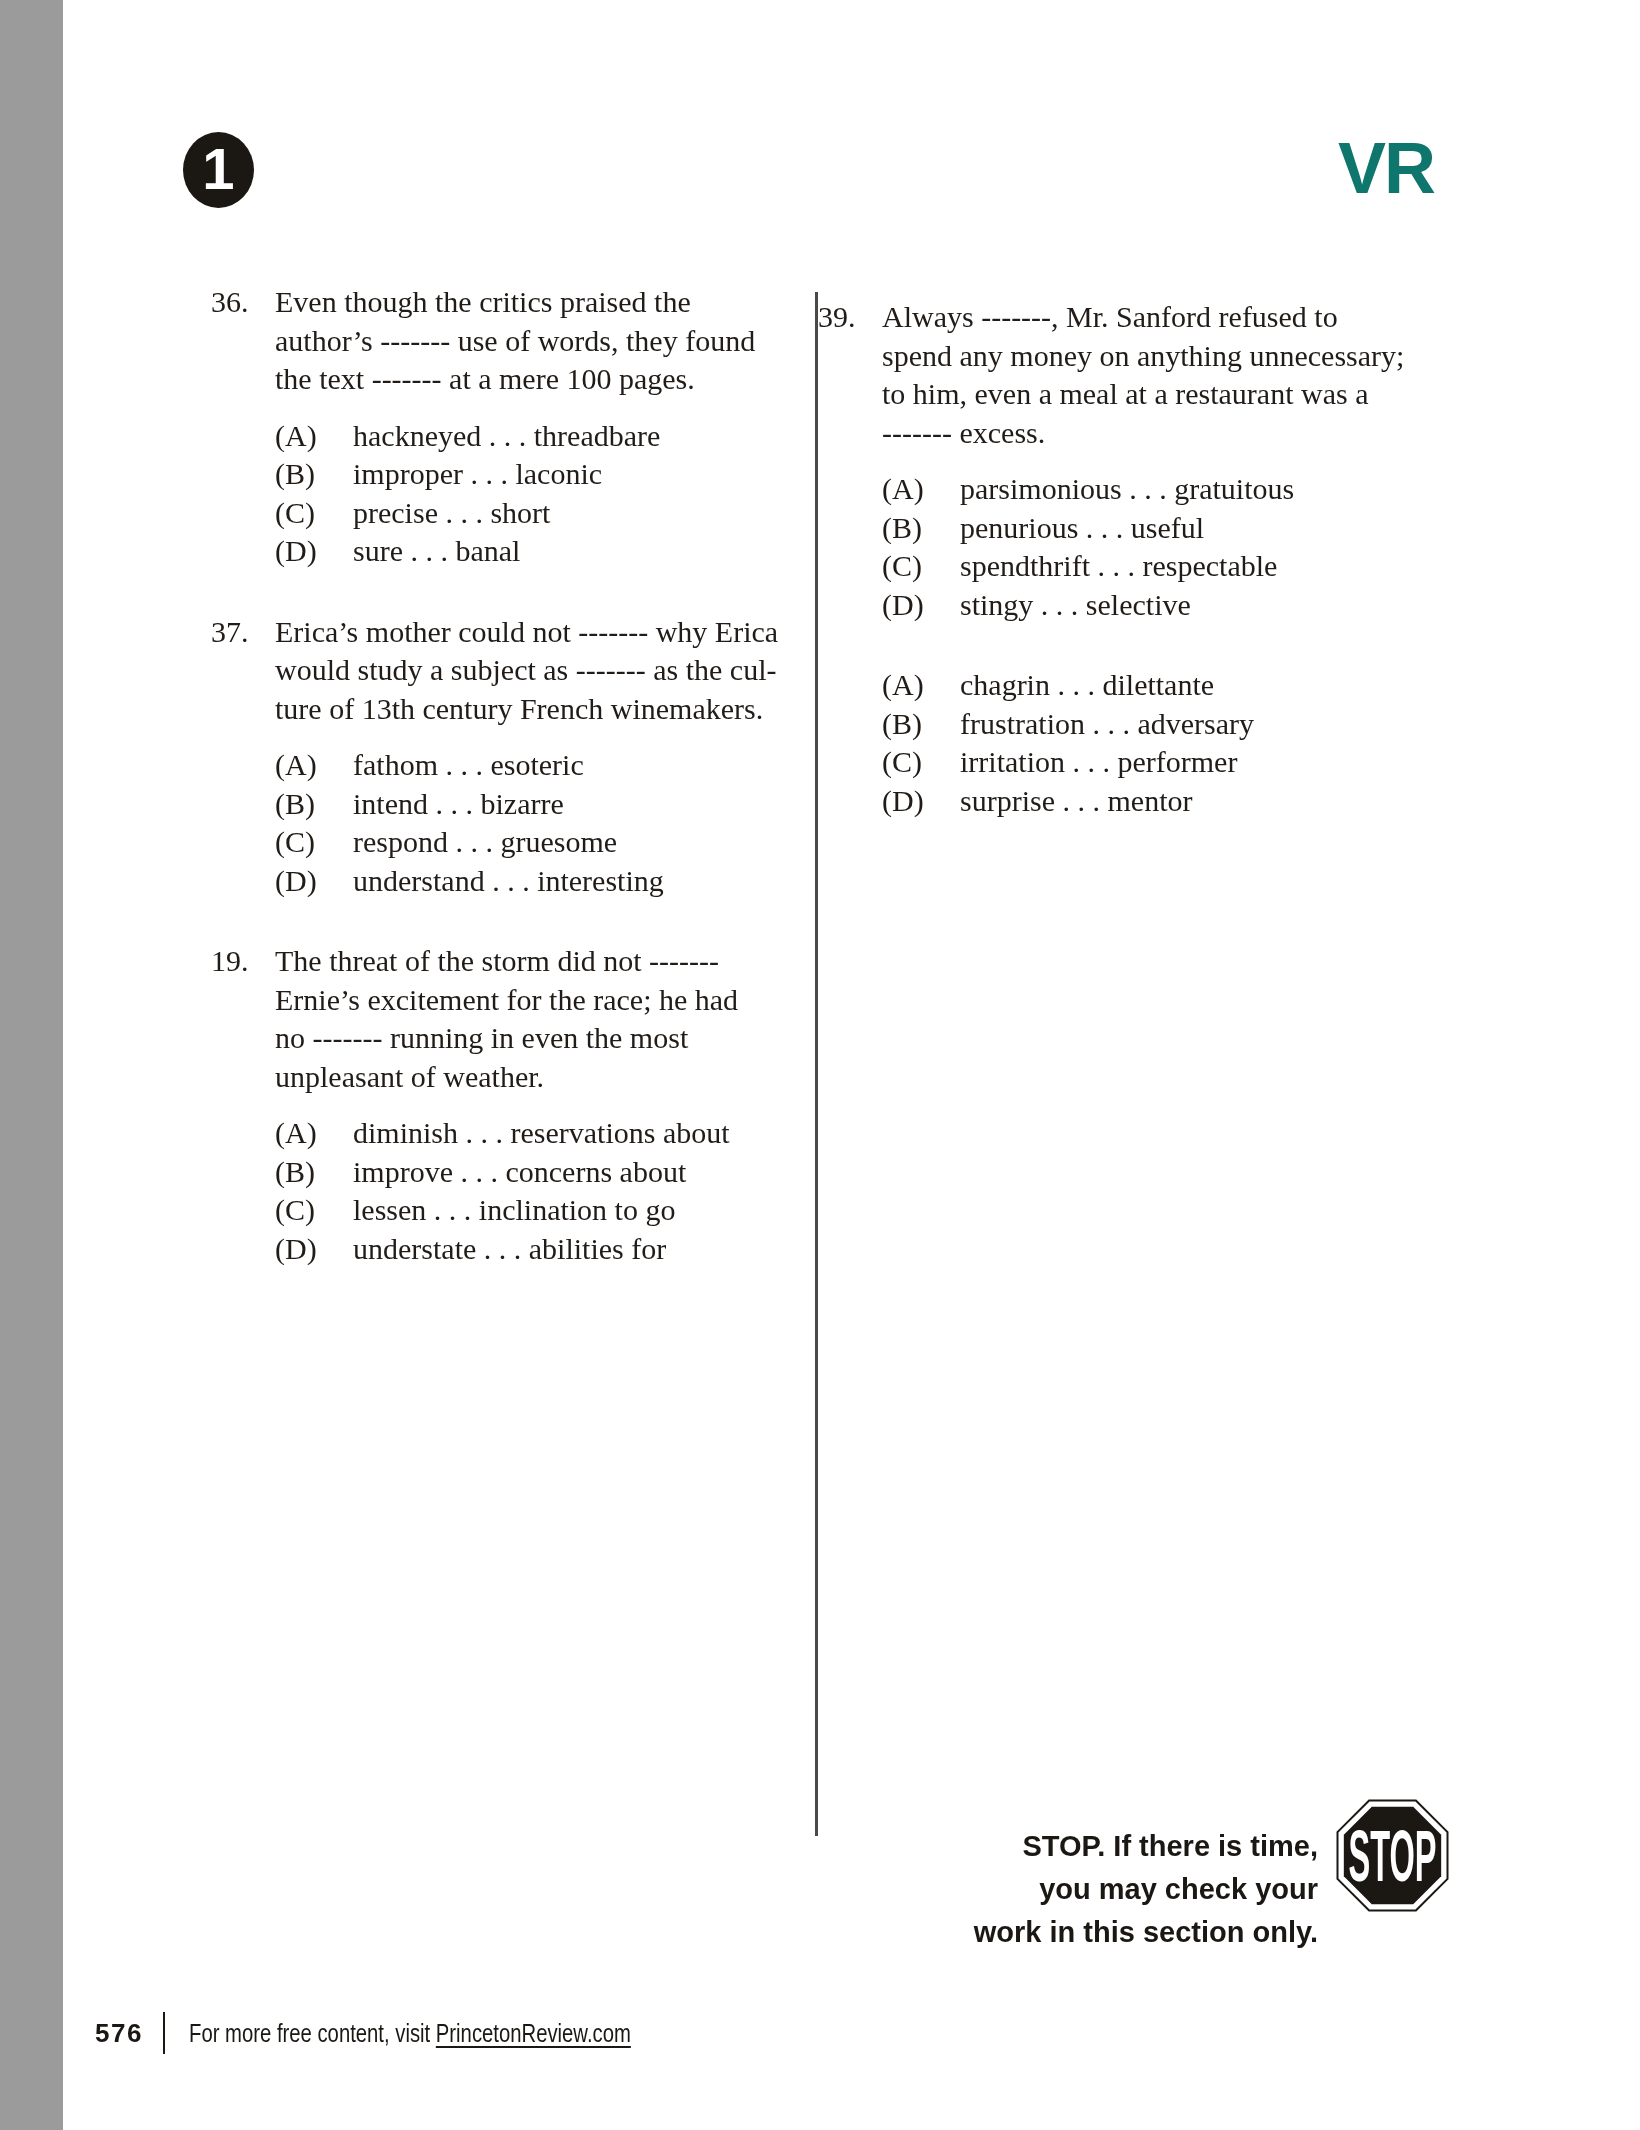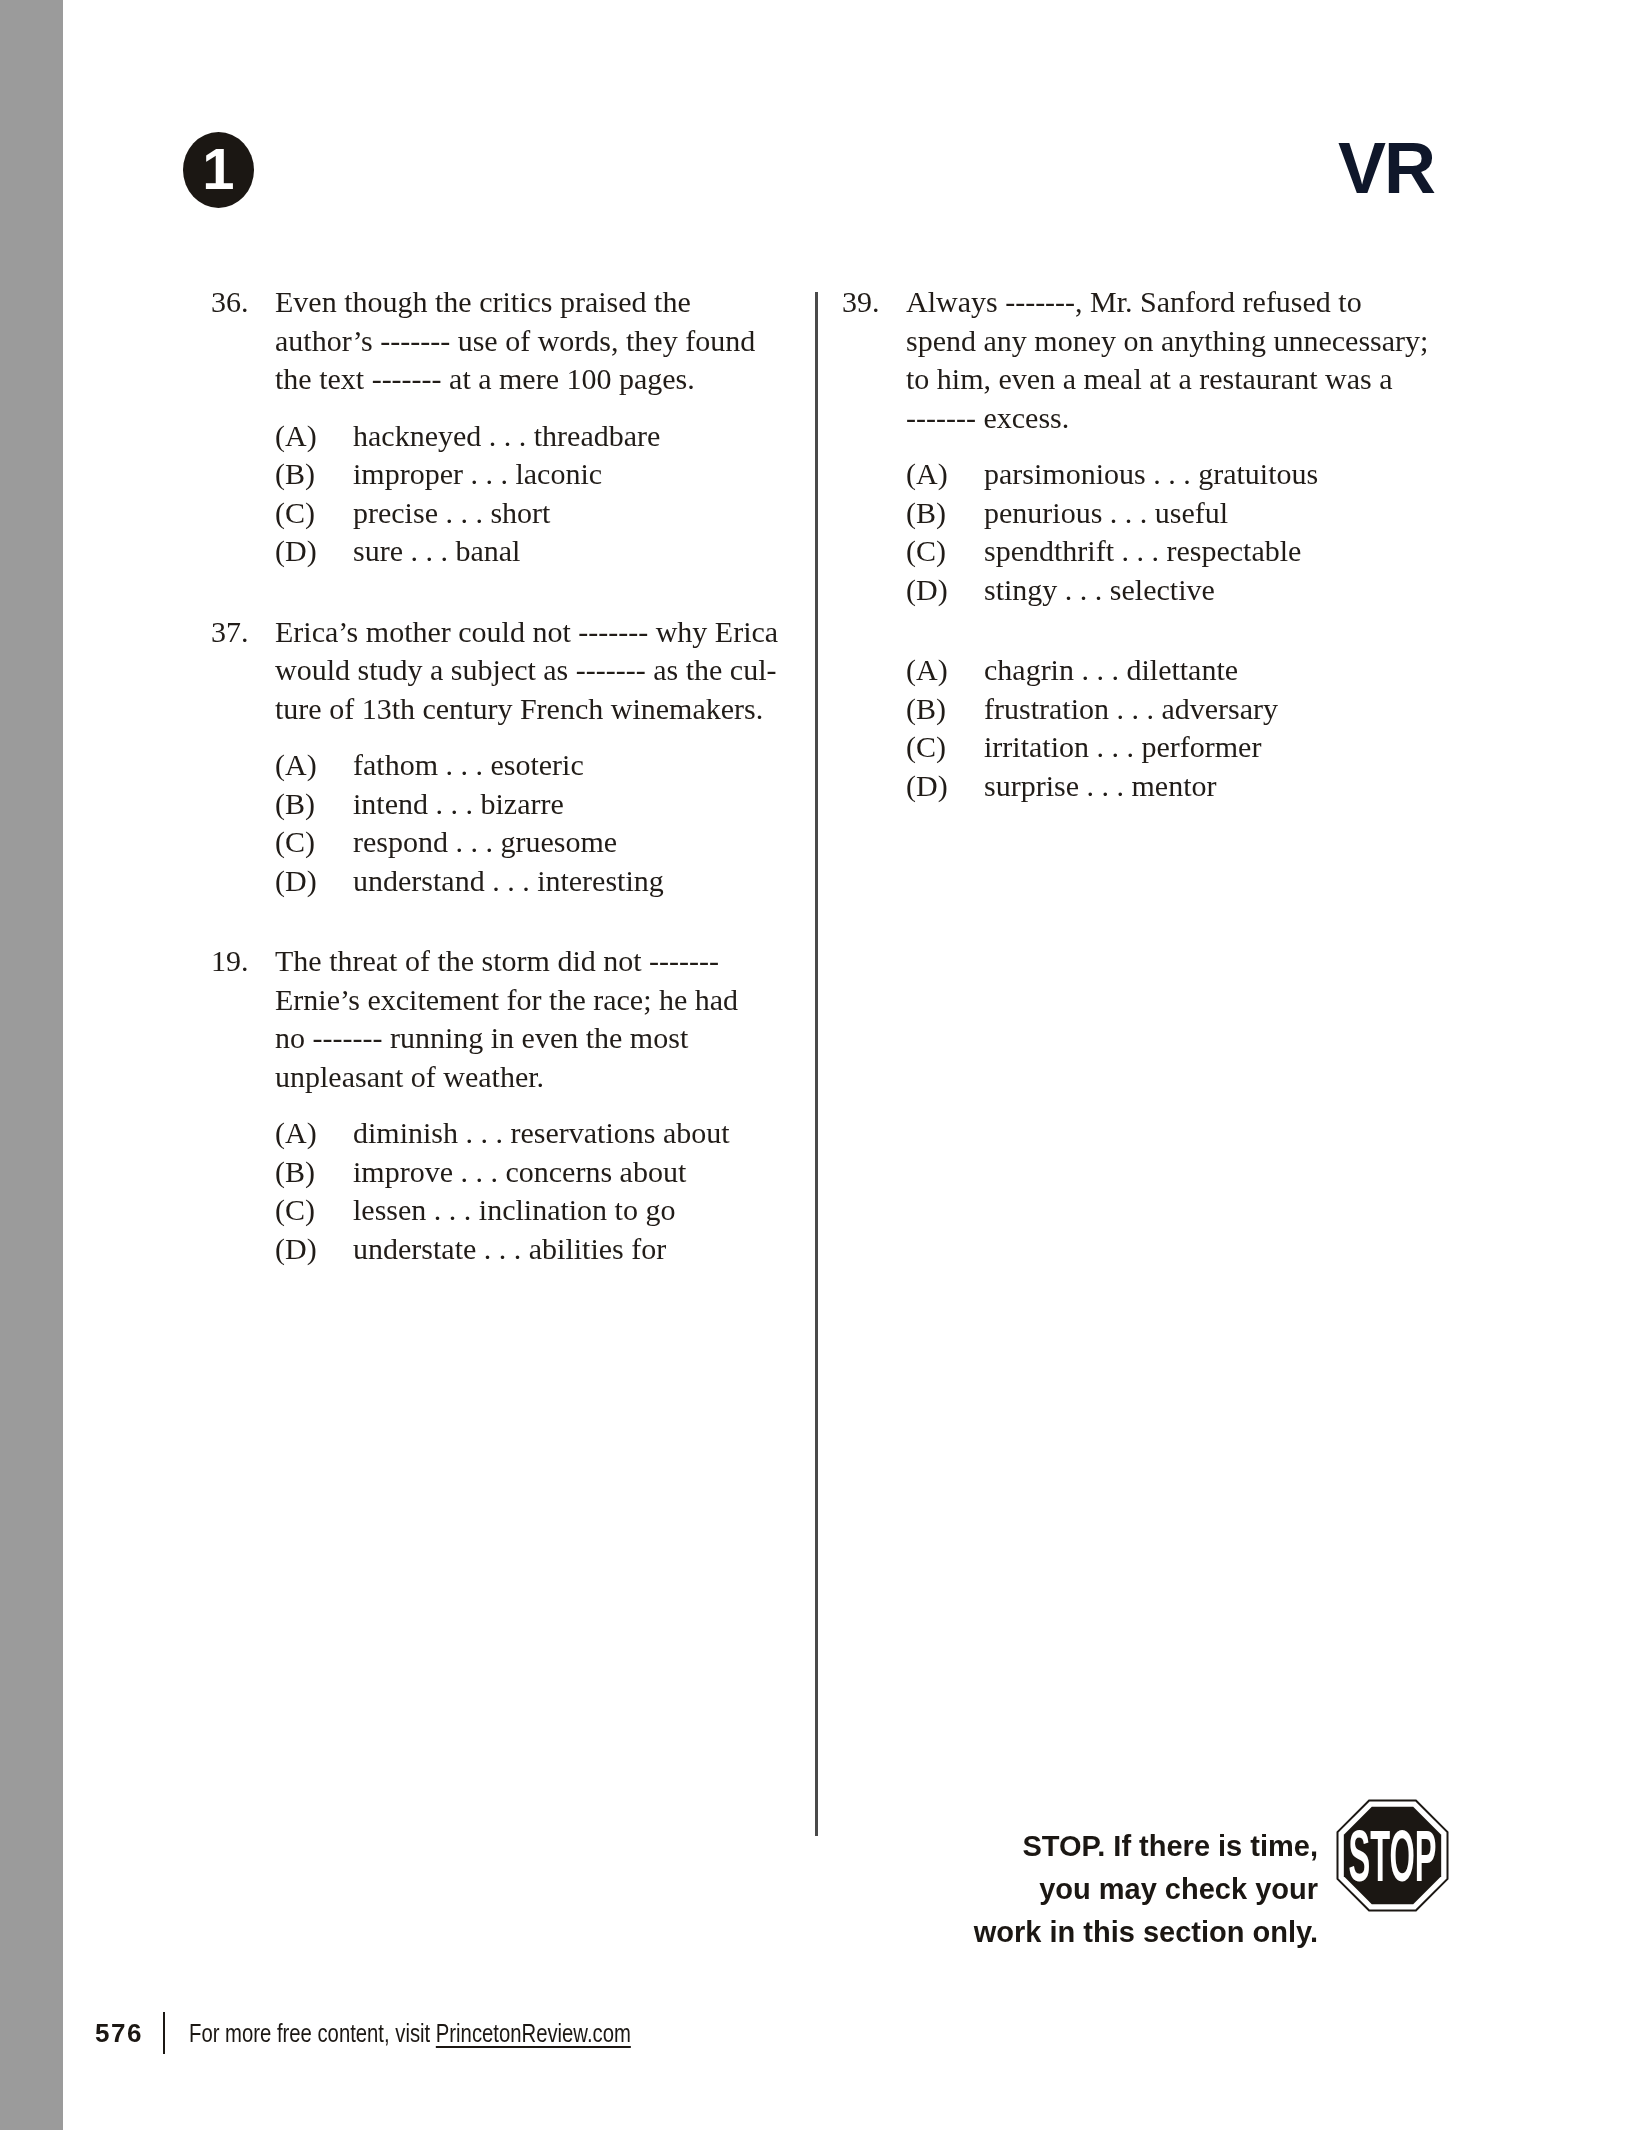--- a/index.html
+++ b/index.html
@@ -36,31 +36,31 @@
     transform: translateY(-1px);
   }
   .vr {
     position: absolute;
     left: 1338px; top: 130px;
     font-family: "Liberation Sans", sans-serif;
     font-weight: 700;
     font-size: 72px;
     line-height: 76px;
     letter-spacing: -2px;
-    color: #0f172a;
+    color: #0f766e;
   }
   .divider {
     position: absolute;
     left: 815px; top: 292px;
     width: 3px; height: 1544px;
     background: #4a4a4a;
   }
   .col { position: absolute; top: 283px; }
   .col-left  { left: 183px; width: 630px; margin-left: 28px; }
-  .col-right { left: 842px; width: 630px; }
+  .col-right { left: 818px; width: 630px; margin-top: 15px; }
   .question { margin-bottom: 42px; }
   .qrow { display: flex; }
   .qnum {
     flex: 0 0 64px; width: 64px;
     font-size: 30px; line-height: 38.5px;
   }
   .qstem {
     font-size: 30px; line-height: 38.5px;
     white-space: pre;
   }

